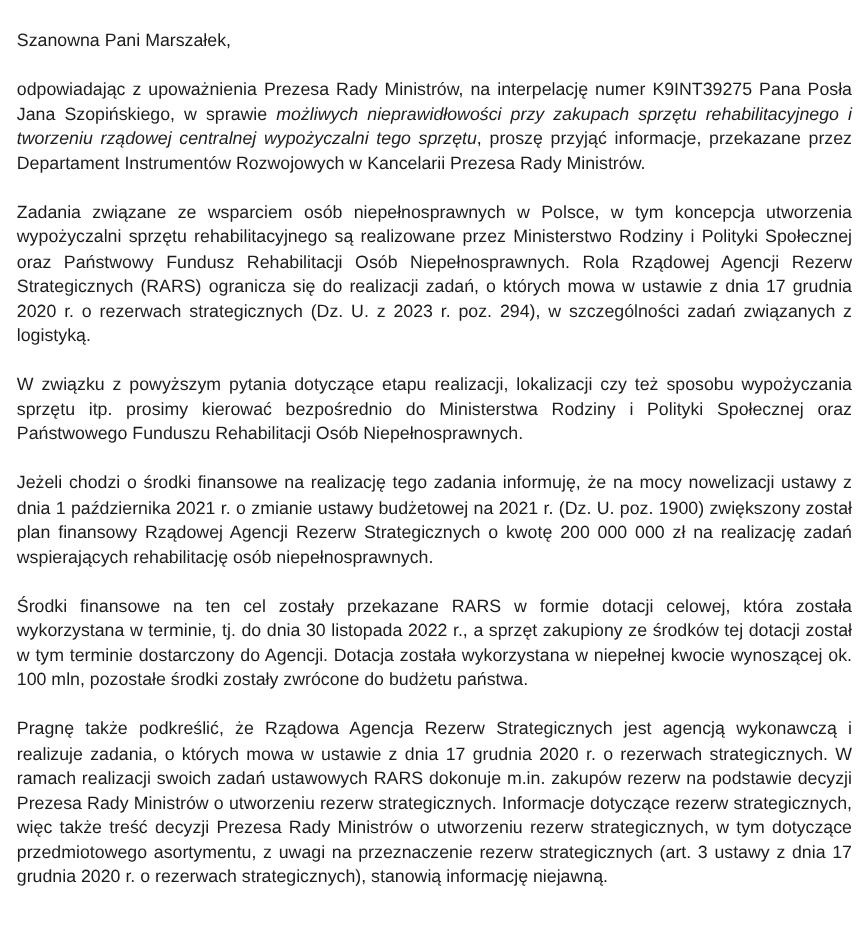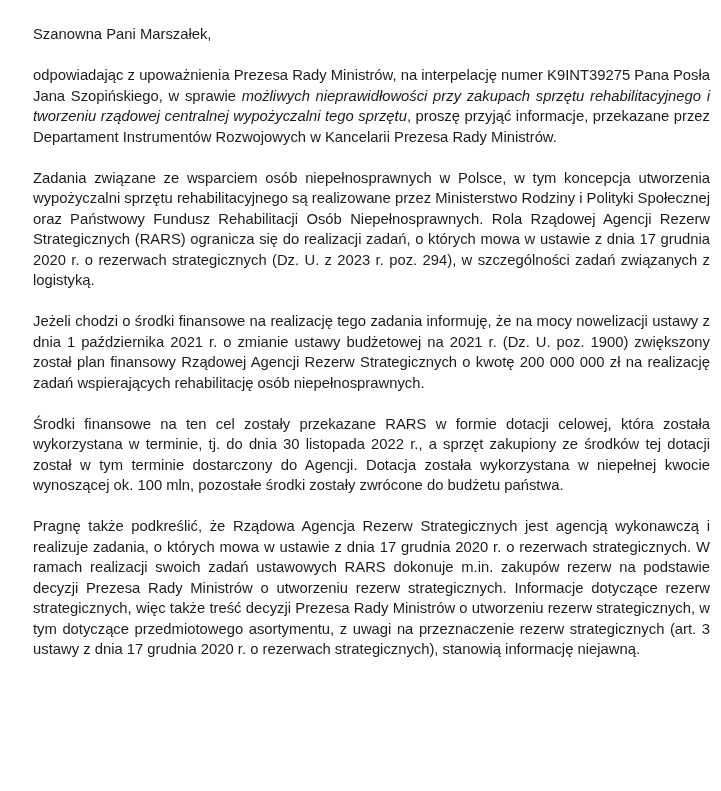--- a/index.html
+++ b/index.html
@@ -9,21 +9,21 @@
   }
   body {
     width: 721px;
     height: 791px;
     overflow: hidden;
   }
   .page {
     box-sizing: border-box;
     width: 720px;
     height: 791px;
-    padding: 24px 10px 0 33px;
+    padding: 24px 10px 0 14px;
     background: #ffffff;
     color: #1c1c1c;
     font-family: "Liberation Sans", "DejaVu Sans", sans-serif;
     font-size: 14.8px;
     line-height: 20.5px;
     -webkit-font-smoothing: antialiased;
   }
   .para {
     margin: 0 0 20.5px 0;
     text-align: justify;
@@ -39,20 +39,21 @@
 <body>
 
 <div class="page">
 
   <p class="para salutation">Szanowna Pani Marszałek,</p>
 
   <p class="para"><span>odpowiadając z upoważnienia Prezesa Rady Ministrów, na interpelację numer K9INT39275 Pana Posła Jana Szopińskiego, w sprawie </span><span class="italic">możliwych nieprawidłowości przy zakupach sprzętu rehabilitacyjnego i tworzeniu rządowej centralnej wypożyczalni tego sprzętu</span><span>, proszę przyjąć informacje, przekazane przez Departament Instrumentów Rozwojowych w Kancelarii Prezesa Rady Ministrów.</span></p>
 
   <p class="para">Zadania związane ze wsparciem osób niepełnosprawnych w Polsce, w tym koncepcja utworzenia wypożyczalni sprzętu rehabilitacyjnego są realizowane przez Ministerstwo Rodziny i Polityki Społecznej oraz Państwowy Fundusz Rehabilitacji Osób Niepełnosprawnych. Rola Rządowej Agencji Rezerw Strategicznych (RARS) ogranicza się do realizacji zadań, o których mowa w ustawie z dnia 17 grudnia 2020 r. o rezerwach strategicznych (Dz. U. z 2023 r. poz. 294), w szczególności zadań związanych z logistyką.</p>
 
+  <p class="para">W związku z powyższym pytania dotyczące etapu realizacji, lokalizacji czy też sposobu wypożyczania sprzętu itp. prosimy kierować bezpośrednio do Ministerstwa Rodziny i Polityki Społecznej oraz Państwowego Funduszu Rehabilitacji Osób Niepełnosprawnych.</p>
 
   <p class="para">Jeżeli chodzi o środki finansowe na realizację tego zadania informuję, że na mocy nowelizacji ustawy z dnia 1 października 2021 r. o zmianie ustawy budżetowej na 2021 r. (Dz. U. poz. 1900) zwiększony został plan finansowy Rządowej Agencji Rezerw Strategicznych o kwotę 200&nbsp;000&nbsp;000&nbsp;zł na realizację zadań wspierających rehabilitację osób niepełnosprawnych.</p>
 
   <p class="para">Środki finansowe na ten cel zostały przekazane RARS w formie dotacji celowej, która została wykorzystana w terminie, tj. do dnia 30 listopada 2022 r., a sprzęt zakupiony ze środków tej dotacji został w tym terminie dostarczony do Agencji. Dotacja została wykorzystana w niepełnej kwocie wynoszącej ok. 100 mln, pozostałe środki zostały zwrócone do budżetu państwa.</p>
 
   <p class="para">Pragnę także podkreślić, że Rządowa Agencja Rezerw Strategicznych jest agencją wykonawczą i realizuje zadania, o których mowa w ustawie z dnia 17 grudnia 2020 r. o rezerwach strategicznych. W ramach realizacji swoich zadań ustawowych RARS dokonuje m.in. zakupów rezerw na podstawie decyzji Prezesa Rady Ministrów o utworzeniu rezerw strategicznych. Informacje dotyczące rezerw strategicznych, więc także treść decyzji Prezesa Rady Ministrów o utworzeniu rezerw strategicznych, w tym dotyczące przedmiotowego asortymentu, z uwagi na przeznaczenie rezerw strategicznych (art. 3 ustawy z dnia 17 grudnia 2020 r. o rezerwach strategicznych), stanowią informację niejawną.</p>
 
 </div>
 
 </body></html>

